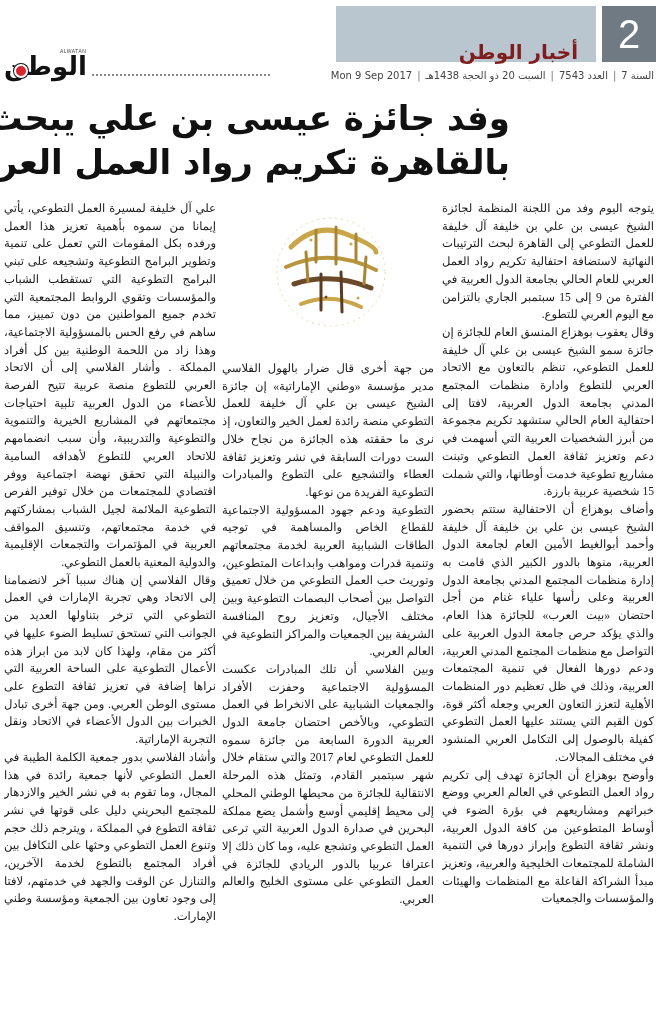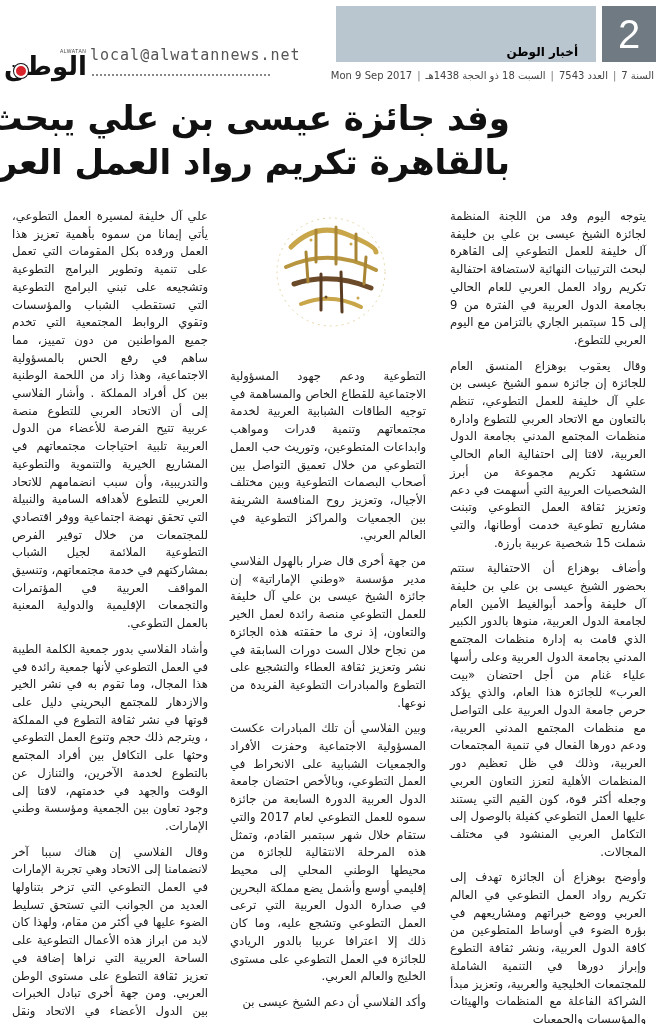--- a/index.html
+++ b/index.html
@@ -1,33 +1,33 @@
 <!DOCTYPE html>
 <html><head>
 <meta charset="utf-8">
 <style>
   html, body { margin: 0; padding: 0; background: #ffffff; }
   body { width: 666px; height: 1024px; overflow: hidden; position: relative; font-family: "DejaVu Sans", sans-serif; color: #111; }
   .header { position: absolute; left: 0; top: 0; width: 666px; height: 90px; }
   .page-num-box { position: absolute; right: 10px; top: 6px; width: 54px; height: 56px; background: #6f7a82; color: #fff; font-family: "Liberation Sans", sans-serif; font-size: 40px; display: flex; align-items: center; justify-content: center; }
   .section-box { position: absolute; right: 70px; top: 6px; width: 260px; height: 56px; background: #b9c5cf; display: flex; align-items: center; justify-content: flex-end; padding-right: 18px; box-sizing: border-box; }
-  .section-title { font-family: "DejaVu Sans", sans-serif; font-weight: bold; font-size: 12px; color: #000000; direction: rtl; margin-top: 35px; }
+  .section-title { font-family: "DejaVu Sans", sans-serif; font-weight: bold; font-size: 20px; color: #7f1d1d; direction: rtl; margin-top: 35px; }
   .logo { position: absolute; left: 4px; top: 48px; width: 78px; height: 34px; }
   .logo-latin { position: absolute; left: 56px; top: 0; font-size: 5px; color: #444; letter-spacing: 0.5px; font-family: "Liberation Sans", sans-serif; }
   .logo-ar { position: absolute; left: 0; top: 4px; font-family: "DejaVu Sans", sans-serif; font-weight: bold; font-size: 26px; color: #111; direction: rtl; line-height: 28px; }
   .logo-dot { position: absolute; left: 10px; top: 16px; width: 10px; height: 10px; border-radius: 50%; background: #d8242b; border: 2px solid #fff; box-shadow: 0 0 0 1px #111; }
   .email { position: absolute; left: 90px; top: 46px; font-family: "DejaVu Sans Mono", monospace; font-size: 15px; color: #555; letter-spacing: 1px; }
   .dots { position: absolute; left: 92px; top: 74px; width: 178px; border-top: 2px dotted #888; }
   .dateline { position: absolute; right: 12px; top: 70px; font-family: "DejaVu Sans", sans-serif; font-size: 10px; color: #444; direction: rtl; white-space: nowrap; }
   .dateline .sep { margin: 0 5px; color: #777; }
   .dateline .en { direction: ltr; unicode-bidi: embed; }
   .headline { position: absolute; right: 156px; top: 96px; width: 520px; text-align: right; direction: rtl; }
   .headline-line { font-family: "DejaVu Sans", sans-serif; font-weight: bold; font-size: 34px; line-height: 44px; color: #111; white-space: nowrap; }
   .col { position: absolute; top: 200px; direction: rtl; text-align: justify; font-family: "DejaVu Sans", sans-serif; font-size: 11.6px; line-height: 17.7px; color: #1a1a1a; overflow: hidden; }
-  .col p { margin: 8px; text-indent: 0; }
+  .col p { margin: 0; text-indent: 0; font-family: Liberation Serif, serif; }
   .col-right { right: 12px; width: 212px; height: 824px; }
   .col-mid { right: 232px; width: 212px; top: 360px; height: 664px; }
   .col-left { right: 450px; width: 212px; height: 824px; }
   .emblem { position: absolute; left: 246px; top: 212px; width: 170px; height: 120px; }
 </style>
 </head>
 <body>
 
 <div class="header">
   <div class="page-num-box">
@@ -36,25 +36,24 @@
   <div class="section-box">
     <span class="section-title">أخبار الوطن</span>
   </div>
 
   <div class="logo">
     <span class="logo-latin">ALWATAN</span>
     <span class="logo-ar">الوطن</span>
     <span class="logo-dot"></span>
   </div>
 
-  <div class="email">local@alwatannews.net</div>
   <div class="dots"></div>
 
   <div class="dateline">
-    <span>السنة 7</span><span class="sep">|</span><span>العدد 7543</span><span class="sep">|</span><span>السبت 18 ذو الحجة 1438هـ</span><span class="sep">|</span><span class="en">Mon 9 Sep 2017</span>
+    <span>السنة 7</span><span class="sep">|</span><span>العدد 7543</span><span class="sep">|</span><span>السبت 20 ذو الحجة 1438هـ</span><span class="sep">|</span><span class="en">Mon 9 Sep 2017</span>
   </div>
 </div>
 
 <div class="headline">
   <div class="headline-line">وفد جائزة عيسى بن علي يبحث</div>
   <div class="headline-line">بالقاهرة تكريم رواد العمل العربي</div>
 </div>
 
 <svg class="emblem" viewBox="0 0 170 120">
   <g>
@@ -73,23 +72,22 @@
 </svg>
 
 <div class="col col-right">
   <p>يتوجه اليوم وفد من اللجنة المنظمة لجائزة الشيخ عيسى بن علي بن خليفة آل خليفة للعمل التطوعي إلى القاهرة لبحث الترتيبات النهائية لاستضافة احتفالية تكريم رواد العمل العربي للعام الحالي بجامعة الدول العربية في الفترة من 9 إلى 15 سبتمبر الجاري بالتزامن مع اليوم العربي للتطوع.</p>
   <p>وقال يعقوب بوهزاع المنسق العام للجائزة إن جائزة سمو الشيخ عيسى بن علي آل خليفة للعمل التطوعي، تنظم بالتعاون مع الاتحاد العربي للتطوع وادارة منظمات المجتمع المدني بجامعة الدول العربية، لافتا إلى احتفالية العام الحالي ستشهد تكريم مجموعة من أبرز الشخصيات العربية التي أسهمت في دعم وتعزيز ثقافة العمل التطوعي وتبنت مشاريع تطوعية خدمت أوطانها، والتي شملت 15 شخصية عربية بارزة.</p>
   <p>وأضاف بوهزاع أن الاحتفالية ستتم بحضور الشيخ عيسى بن علي بن خليفة آل خليفة وأحمد أبوالغيط الأمين العام لجامعة الدول العربية، منوها بالدور الكبير الذي قامت به إدارة منظمات المجتمع المدني بجامعة الدول العربية وعلى رأسها علياء غنام من أجل احتضان «بيت العرب» للجائزة هذا العام، والذي يؤكد حرص جامعة الدول العربية على التواصل مع منظمات المجتمع المدني العربية، ودعم دورها الفعال في تنمية المجتمعات العربية، وذلك في ظل تعظيم دور المنظمات الأهلية لتعزز التعاون العربي وجعله أكثر قوة، كون القيم التي يستند عليها العمل التطوعي كفيلة بالوصول إلى التكامل العربي المنشود في مختلف المجالات.</p>
   <p>وأوضح بوهزاع أن الجائزة تهدف إلى تكريم رواد العمل التطوعي في العالم العربي ووضع خبراتهم ومشاريعهم في بؤرة الضوء في أوساط المتطوعين من كافة الدول العربية، ونشر ثقافة التطوع وإبراز دورها في التنمية الشاملة للمجتمعات الخليجية والعربية، وتعزيز مبدأ الشراكة الفاعلة مع المنظمات والهيئات والمؤسسات والجمعيات</p>
 </div>
 
 <div class="col col-mid">
+  <p>من جهة أخرى قال ضرار بالهول الفلاسي مدير مؤسسة «وطني الإماراتية» إن جائزة الشيخ عيسى بن علي آل خليفة للعمل التطوعي منصة رائدة لعمل الخير والتعاون، إذ نرى ما حققته هذه الجائزة من نجاح خلال الست دورات السابقة في نشر وتعزيز ثقافة العطاء والتشجيع على التطوع والمبادرات التطوعية الفريدة من نوعها.</p>
   <p>التطوعية ودعم جهود المسؤولية الاجتماعية للقطاع الخاص والمساهمة في توجيه الطاقات الشبابية العربية لخدمة مجتمعاتهم وتنمية قدرات ومواهب وابداعات المتطوعين، وتوريث حب العمل التطوعي من خلال تعميق التواصل بين أصحاب البصمات التطوعية وبين مختلف الأجيال، وتعزيز روح المنافسة الشريفة بين الجمعيات والمراكز التطوعية في العالم العربي.</p>
-  <p>من جهة أخرى قال ضرار بالهول الفلاسي مدير مؤسسة «وطني الإماراتية» إن جائزة الشيخ عيسى بن علي آل خليفة للعمل التطوعي منصة رائدة لعمل الخير والتعاون، إذ نرى ما حققته هذه الجائزة من نجاح خلال الست دورات السابقة في نشر وتعزيز ثقافة العطاء والتشجيع على التطوع والمبادرات التطوعية الفريدة من نوعها.</p>
   <p>وبين الفلاسي أن تلك المبادرات عكست المسؤولية الاجتماعية وحفزت الأفراد والجمعيات الشبابية على الانخراط في العمل التطوعي، وبالأخص احتضان جامعة الدول العربية الدورة السابعة من جائزة سموه للعمل التطوعي لعام 2017 والتي ستقام خلال شهر سبتمبر القادم، وتمثل هذه المرحلة الانتقالية للجائزة من محيطها الوطني المحلي إلى محيط إقليمي أوسع وأشمل يضع مملكة البحرين في صدارة الدول العربية التي ترعى العمل التطوعي وتشجع عليه، وما كان ذلك إلا اعترافا عربيا بالدور الريادي للجائزة في العمل التطوعي على مستوى الخليج والعالم العربي.</p>
-  <p>وأكد الفلاسي أن دعم الشيخ عيسى بن</p>
 </div>
 
 <div class="col col-left">
   <p>علي آل خليفة لمسيرة العمل التطوعي، يأتي إيمانا من سموه بأهمية تعزيز هذا العمل ورفده بكل المقومات التي تعمل على تنمية وتطوير البرامج التطوعية وتشجيعه على تبني البرامج التطوعية التي تستقطب الشباب والمؤسسات وتقوي الروابط المجتمعية التي تخدم جميع المواطنين من دون تمييز، مما ساهم في رفع الحس بالمسؤولية الاجتماعية، وهذا زاد من اللحمة الوطنية بين كل أفراد المملكة . وأشار الفلاسي إلى أن الاتحاد العربي للتطوع منصة عربية تتيح الفرصة للأعضاء من الدول العربية تلبية احتياجات مجتمعاتهم في المشاريع الخيرية والتنموية والتطوعية والتدريبية، وأن سبب انضمامهم للاتحاد العربي للتطوع لأهدافه السامية والنبيلة التي تحقق نهضة اجتماعية ووفر اقتصادي للمجتمعات من خلال توفير الفرص التطوعية الملائمة لجيل الشباب بمشاركتهم في خدمة مجتمعاتهم، وتنسيق المواقف العربية في المؤتمرات والتجمعات الإقليمية والدولية المعنية بالعمل التطوعي.</p>
+  <p>وقال الفلاسي إن هناك سببا آخر لانضمامنا إلى الاتحاد وهي تجربة الإمارات في العمل التطوعي التي تزخر بتناولها العديد من الجوانب التي تستحق تسليط الضوء عليها في أكثر من مقام، ولهذا كان لابد من ابراز هذه الأعمال التطوعية على الساحة العربية التي نراها إضافة في تعزيز ثقافة التطوع على مستوى الوطن العربي. ومن جهة أخرى تبادل الخبرات بين الدول الأعضاء في الاتحاد ونقل التجربة الإماراتية.</p>
   <p>وأشاد الفلاسي بدور جمعية الكلمة الطيبة في العمل التطوعي لأنها جمعية رائدة في هذا المجال، وما تقوم به في نشر الخير والازدهار للمجتمع البحريني دليل على قوتها في نشر ثقافة التطوع في المملكة ، ويترجم ذلك حجم وتنوع العمل التطوعي وحثها على التكافل بين أفراد المجتمع بالتطوع لخدمة الآخرين، والتنازل عن الوقت والجهد في خدمتهم، لافتا إلى وجود تعاون بين الجمعية ومؤسسة وطني الإمارات.</p>
-  <p>وقال الفلاسي إن هناك سببا آخر لانضمامنا إلى الاتحاد وهي تجربة الإمارات في العمل التطوعي التي تزخر بتناولها العديد من الجوانب التي تستحق تسليط الضوء عليها في أكثر من مقام، ولهذا كان لابد من ابراز هذه الأعمال التطوعية على الساحة العربية التي نراها إضافة في تعزيز ثقافة التطوع على مستوى الوطن العربي. ومن جهة أخرى تبادل الخبرات بين الدول الأعضاء في الاتحاد ونقل التجربة الإماراتية.</p>
 </div>
 
 </body></html>

